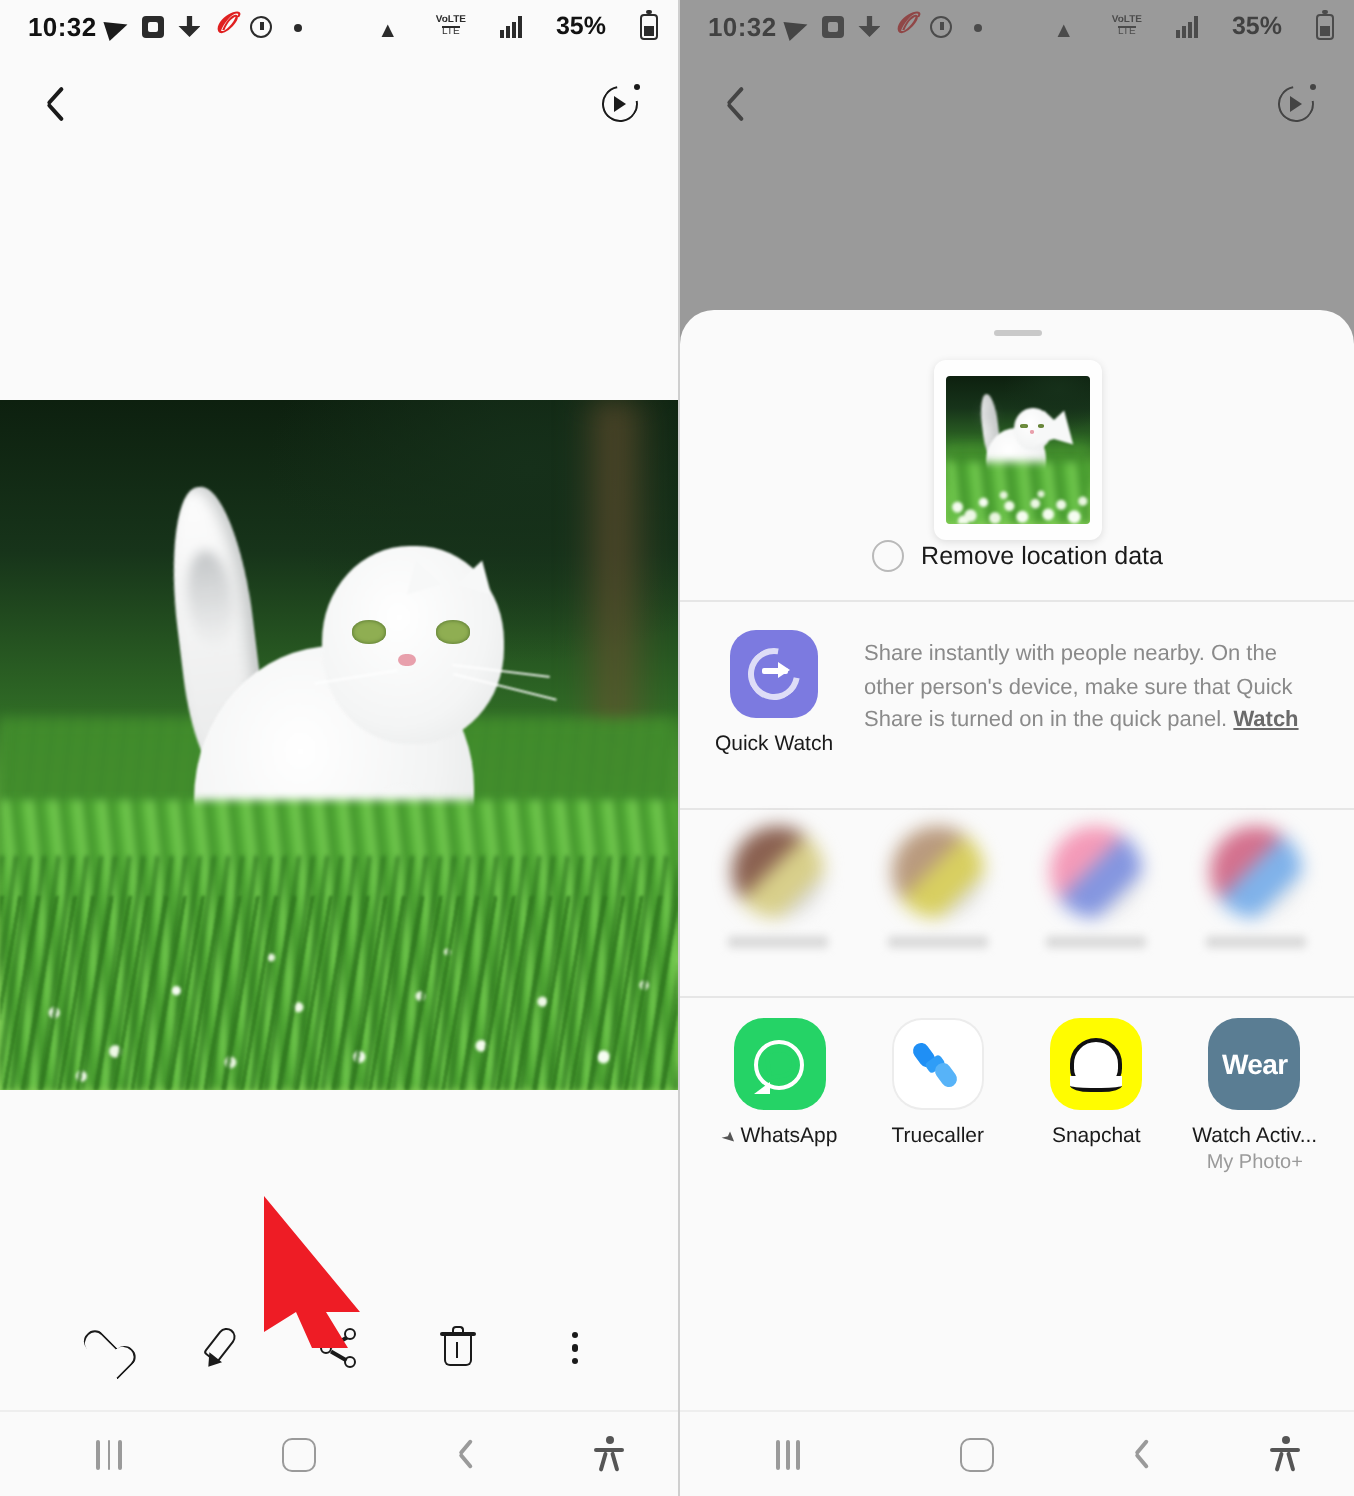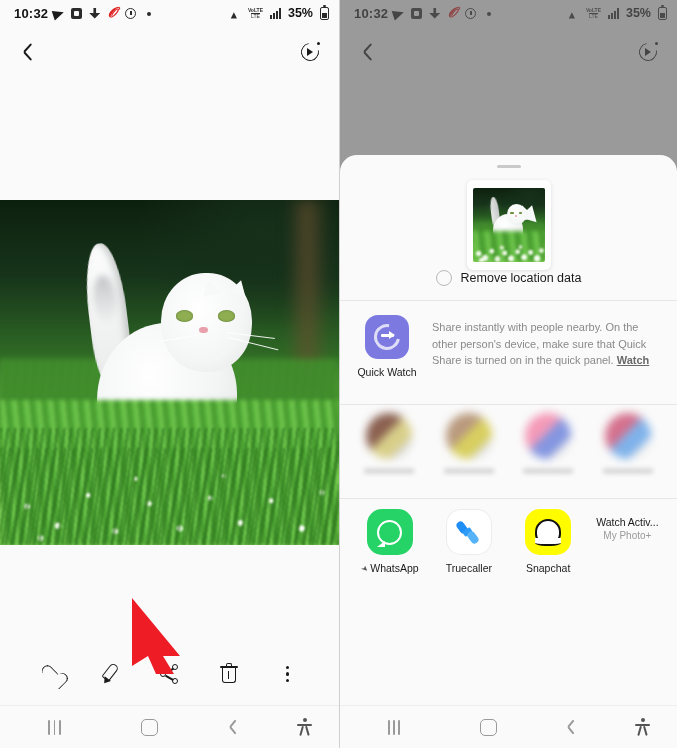--- a/index.html
+++ b/index.html
@@ -15,21 +15,21 @@
 
   
   .statusbar {
     height: 26px; display: flex; align-items: center;
     justify-content: space-between; padding: 0 10px 0 14px;
     background: #fafafa; position: relative; z-index: 2;
   }
   .sb-left { display: flex; align-items: center; gap: 5px; }
   .sb-clock { font-size: 13px; font-weight: 600; color: #121212; letter-spacing: .2px; }
   .sb-ic { width: 13px; height: 13px; display: inline-block; position: relative; }
-  .sb-right { display: flex; align-items: center; gap: 7px; }
+  .sb-right { display: flex; align-items: center; gap: 17px; }
   .sb-batt-txt { font-size: 12.5px; font-weight: 600; color: #121212; }
 
   
   .ic-send { width:0;height:0;border-left:11px solid #1b1b1b;border-top:5px solid transparent;border-bottom:5px solid transparent;transform:rotate(-18deg);}
   .ic-app { width:11px;height:11px;background:#2b2b2b;border-radius:2px;}
   .ic-app::after{content:"";position:absolute;left:3px;top:3px;width:5px;height:5px;background:#fafafa;border-radius:1px;}
   .ic-dl { width:11px;height:11px;background:#2b2b2b;
     clip-path: polygon(38% 0,62% 0,62% 50%,100% 50%,50% 100%,0 50%,38% 50%); }
   .ic-swirl { font-size:14px;color:#e02020;font-weight:700;line-height:1;font-family:"Liberation Serif",serif;font-style:italic;}
   .ic-clock2 { width:11px;height:11px;border:1.6px solid #2b2b2b;border-radius:50%;}
@@ -527,20 +527,23 @@
             </div>
           <span class="app-lbl">Truecaller</span>
         </div>
         <div class="app">
           <div class="app-ic sc">
               <span class="ghost"></span>
             </div>
           <span class="app-lbl">Snapchat</span>
         </div>
         <div class="app">
+          <div class="app-ic wr">
+              <span class="wt">Wear</span>
+            </div>
           <span class="app-lbl">Watch Activ...</span>
           <span class="app-sub">My Photo+</span>
         </div>
       </div>
     </div>
 
     <div class="navbar" style="z-index:6;">
       <div class="nav-slot s1">
           <span class="nv-recent">
             <span></span>

